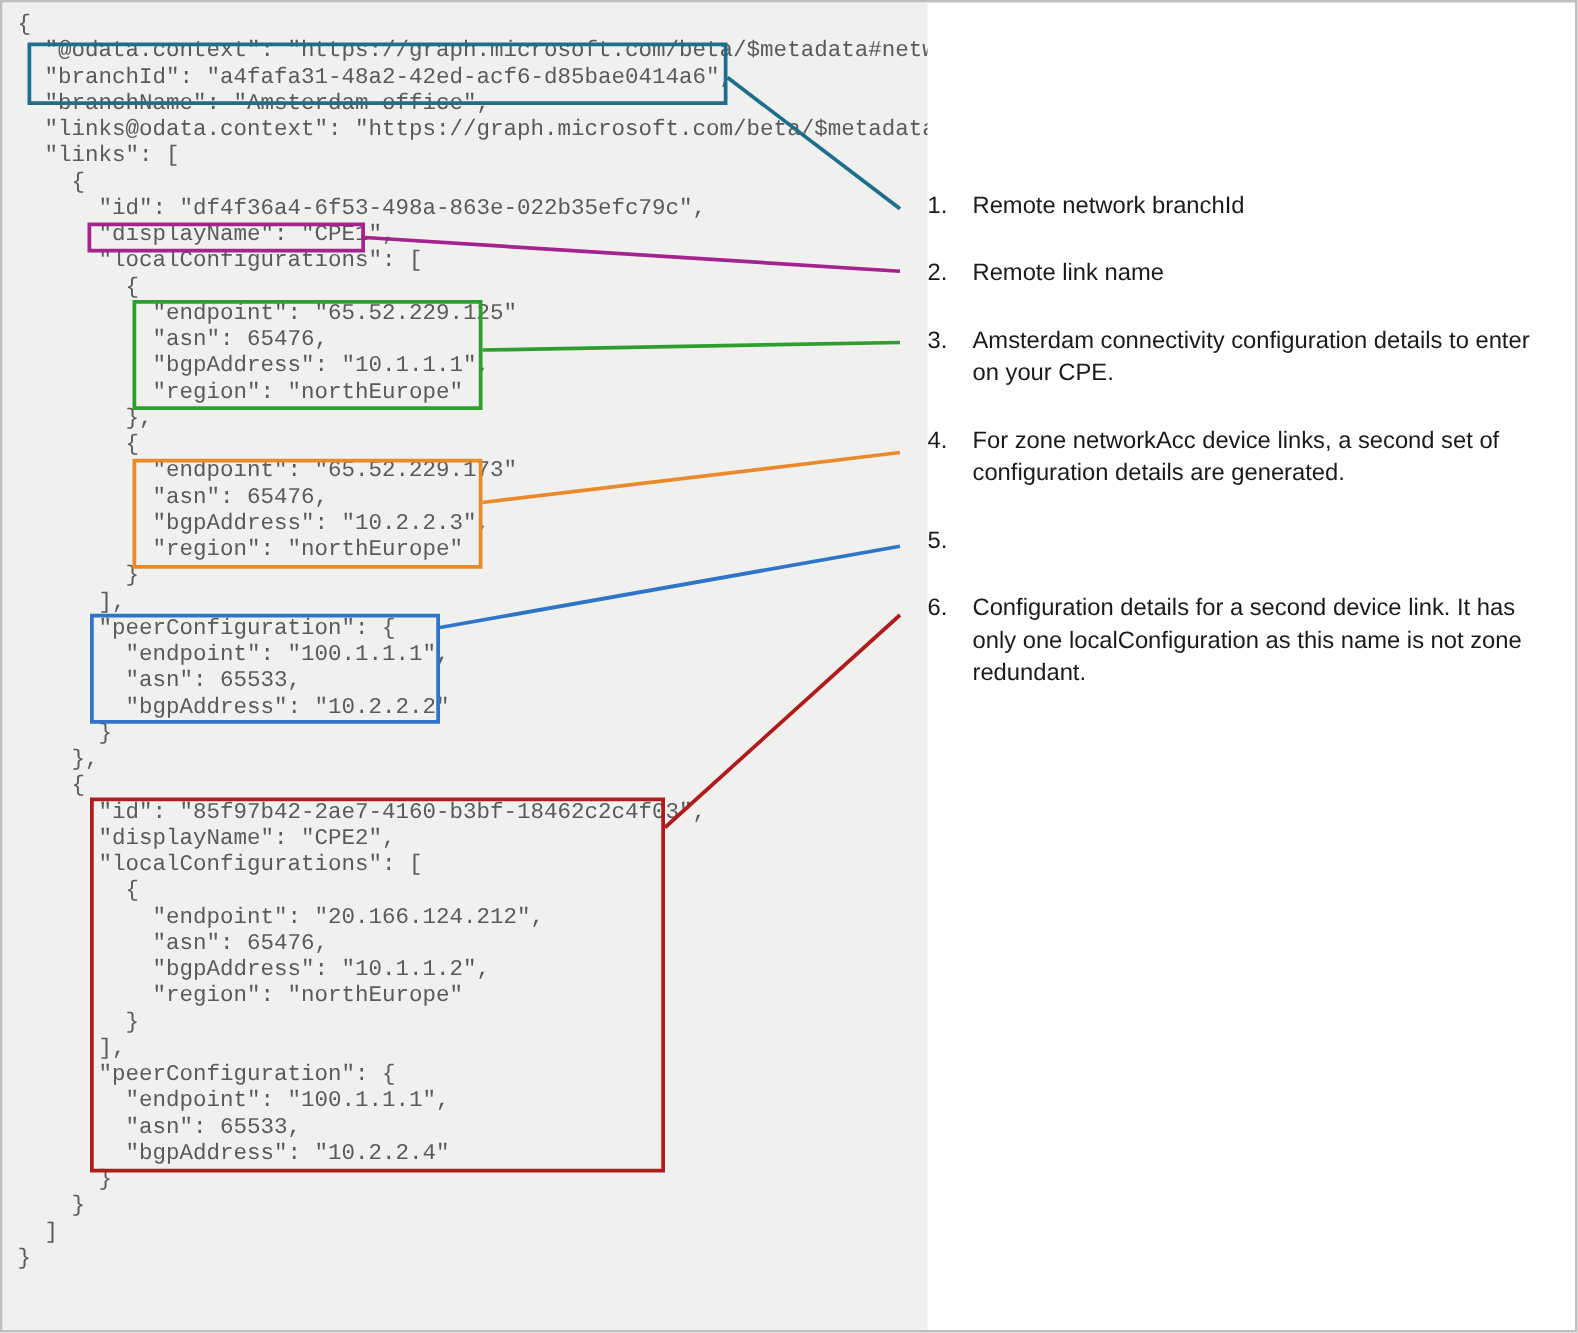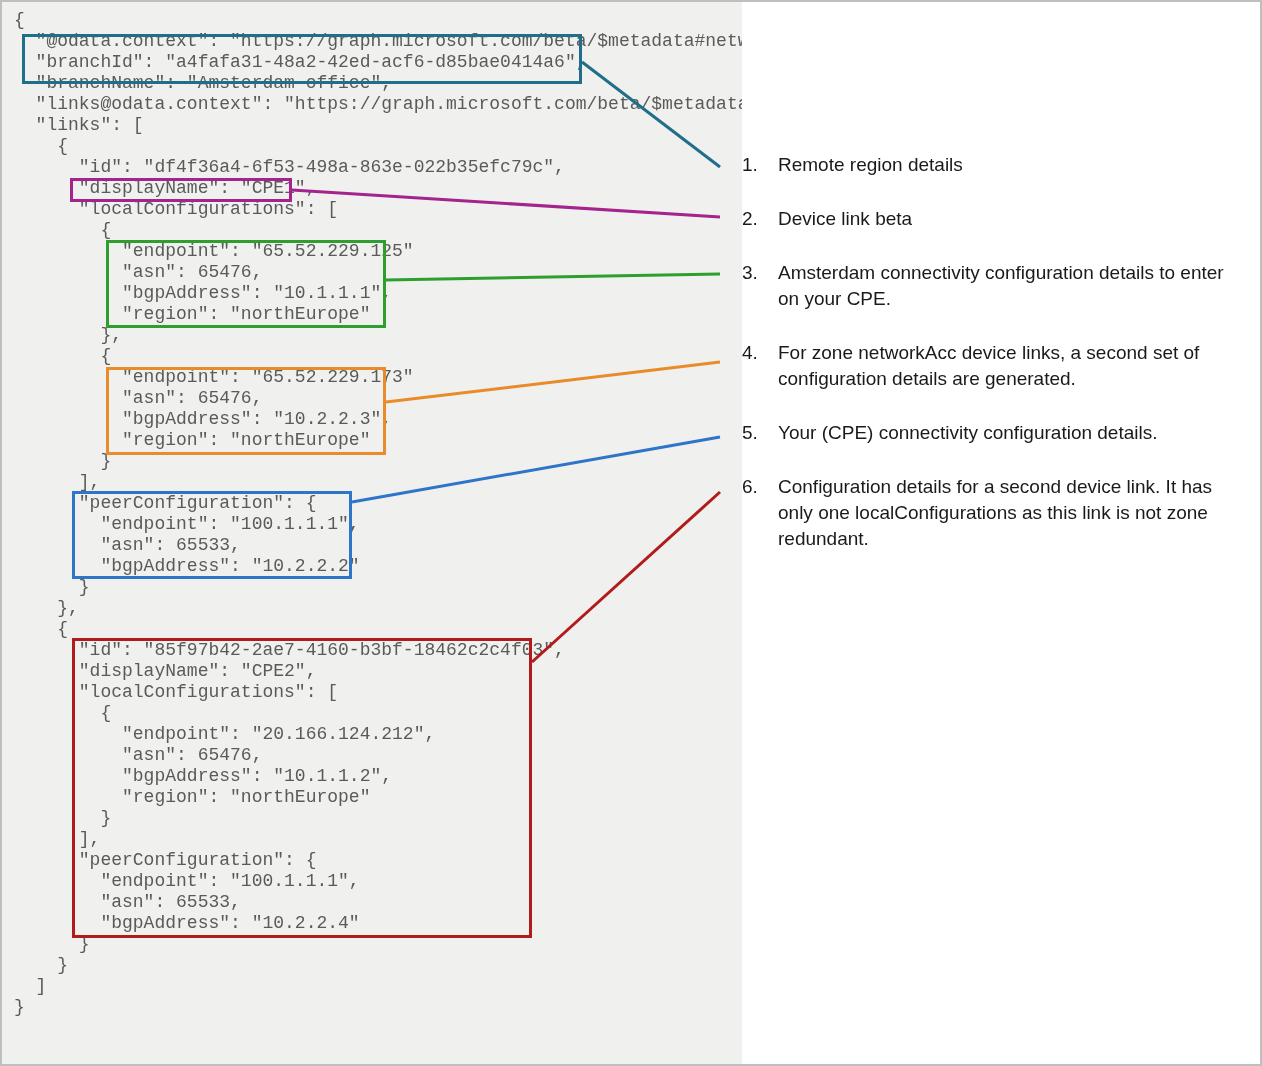--- a/index.html
+++ b/index.html
@@ -99,37 +99,36 @@
           <line x1="350" y1="500" x2="718" y2="435" stroke="#2e75c9" stroke-width="3"></line>
         </svg></div>
       <div class="conn" style="left: 0px; top: 0px; width: 740px; height: 1062px;"><svg width="740" height="1062">
           <line x1="530" y1="660" x2="718" y2="490" stroke="#b01c1c" stroke-width="3"></line>
         </svg></div>
     </div>
 
   <div class="anno-pane" id="anno-pane">
       <div class="anno-item">
         <div class="anno-num">1.</div>
-        <div>Remote region details</div>
+        <div>Remote network branchId</div>
       </div>
       <div class="anno-item">
         <div class="anno-num">2.</div>
-        <div>Device link beta</div>
+        <div>Remote link name</div>
       </div>
       <div class="anno-item">
         <div class="anno-num">3.</div>
         <div>Amsterdam connectivity configuration details to enter on your CPE.</div>
       </div>
       <div class="anno-item">
         <div class="anno-num">4.</div>
         <div>For zone networkAcc device links, a second set of configuration details are generated.</div>
       </div>
       <div class="anno-item">
         <div class="anno-num">5.</div>
-        <div>Your (CPE) connectivity configuration details.</div>
       </div>
       <div class="anno-item">
         <div class="anno-num">6.</div>
-        <div>Configuration details for a second device link. It has only one localConfigurations as this link is not zone redundant.</div>
+        <div>Configuration details for a second device link. It has only one localConfiguration as this name is not zone redundant.</div>
       </div>
     </div>
 
 </div>
 
 </body></html>

